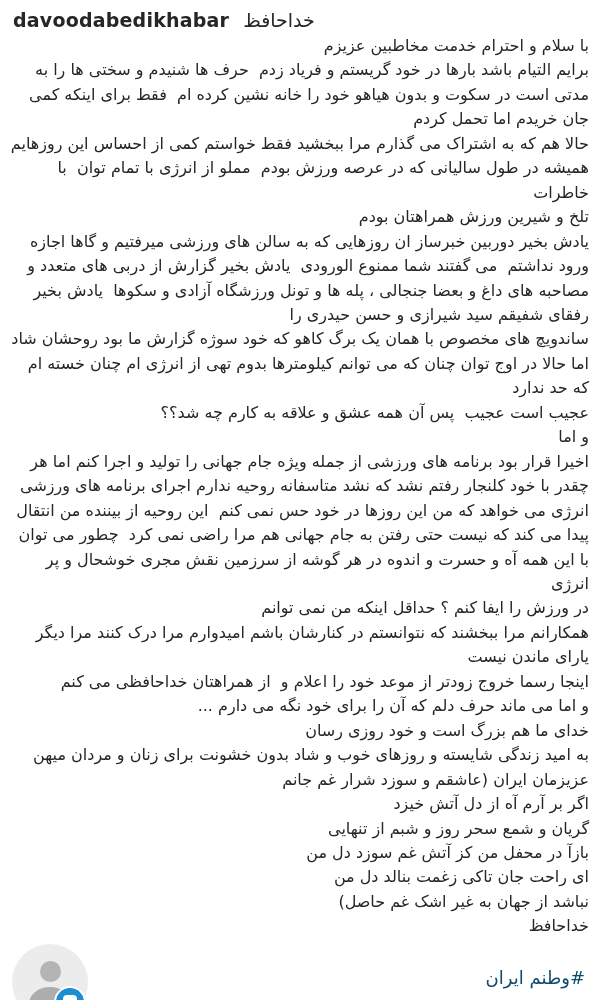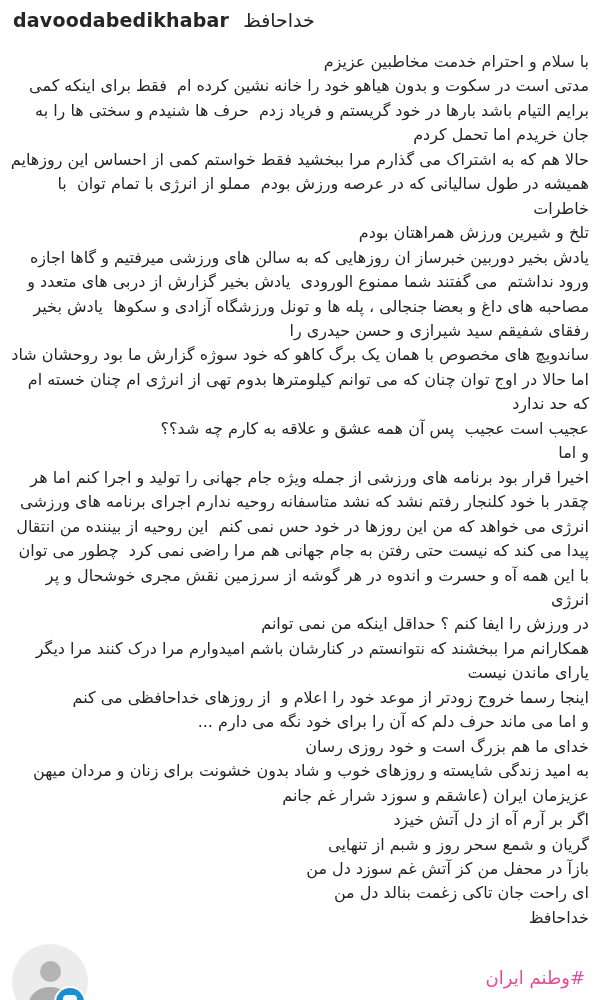--- a/index.html
+++ b/index.html
@@ -28,21 +28,20 @@
     margin-left:8px;
     font-weight:normal;
     color:#262626;
   }
   .caption{
     direction:rtl;
     text-align:right;
     padding:1px 10px 0 8px;
     font-size:16px;
     color:#262626;
-    margin-top:16px;
   }
   .cap-line{
     line-height:24.45px;
     white-space:pre-wrap;
     min-height:24.45px;
   }
   .comment-row{
     position:absolute;
     left:0;top:942px;right:0;height:58px;
   }
@@ -73,39 +72,39 @@
   .badge-inner{
     position:absolute;left:7px;top:7px;width:14px;height:10px;
     border-radius:4px;background:#ffffff;
   }
   .hashtag{
     position:absolute;
     right:14px;top:23px;
     direction:rtl;
     font-size:18px;
     line-height:26px;
-    color:#ec4899;
+    color:#0c4a6e;
     text-decoration:none;
     cursor:pointer;
   }
 </style>
 </head>
 <body>
 
 <div class="page">
 
   <div class="caption-header">
     <span class="username">davoodabedikhabar</span>
     <span class="first-word">خداحافظ</span>
   </div>
 
   <div class="caption">
       <div class="cap-line">با سلام و احترام خدمت مخاطبین عزیزم</div>
+      <div class="cap-line">برایم التیام باشد بارها در خود گریستم و فریاد زدم  حرف ها شنیدم و سختی ها را به</div>
       <div class="cap-line">مدتی است در سکوت و بدون هیاهو خود را خانه نشین کرده ام  فقط برای اینکه کمی</div>
-      <div class="cap-line">برایم التیام باشد بارها در خود گریستم و فریاد زدم  حرف ها شنیدم و سختی ها را به</div>
       <div class="cap-line">جان خریدم اما تحمل کردم</div>
       <div class="cap-line">حالا هم که به اشتراک می گذارم مرا ببخشید فقط خواستم کمی از احساس این روزهایم</div>
       <div class="cap-line">همیشه در طول سالیانی که در عرصه ورزش بودم  مملو از انرژی با تمام توان  با خاطرات</div>
       <div class="cap-line">تلخ و شیرین ورزش همراهتان بودم</div>
       <div class="cap-line">یادش بخیر دوربین خبرساز ان روزهایی که به سالن های ورزشی میرفتیم و گاها اجازه</div>
       <div class="cap-line">ورود نداشتم  می گفتند شما ممنوع الورودی  یادش بخیر گزارش از دربی های متعدد و</div>
       <div class="cap-line">مصاحبه های داغ و بعضا جنجالی ، پله ها و تونل ورزشگاه آزادی و سکوها  یادش بخیر</div>
       <div class="cap-line">رفقای شفیقم سید شیرازی و حسن حیدری را</div>
       <div class="cap-line">ساندویچ های مخصوص با همان یک برگ کاهو که خود سوژه گزارش ما بود روحشان شاد</div>
       <div class="cap-line">اما حالا در اوج توان چنان که می توانم کیلومترها بدوم تهی از انرژی ام چنان خسته ام</div>
@@ -113,29 +112,30 @@
       <div class="cap-line">عجیب است عجیب  پس آن همه عشق و علاقه به کارم چه شد؟؟</div>
       <div class="cap-line">و اما</div>
       <div class="cap-line">اخیرا قرار بود برنامه های ورزشی از جمله ویژه جام جهانی را تولید و اجرا کنم اما هر</div>
       <div class="cap-line">چقدر با خود کلنجار رفتم نشد که نشد متاسفانه روحیه ندارم اجرای برنامه های ورزشی</div>
       <div class="cap-line">انرژی می خواهد که من این روزها در خود حس نمی کنم  این روحیه از بیننده من انتقال</div>
       <div class="cap-line">پیدا می کند که نیست حتی رفتن به جام جهانی هم مرا راضی نمی کرد  چطور می توان</div>
       <div class="cap-line">با این همه آه و حسرت و اندوه در هر گوشه از سرزمین نقش مجری خوشحال و پر انرژی</div>
       <div class="cap-line">در ورزش را ایفا کنم ؟ حداقل اینکه من نمی توانم</div>
       <div class="cap-line">همکارانم مرا ببخشند که نتوانستم در کنارشان باشم امیدوارم مرا درک کنند مرا دیگر</div>
       <div class="cap-line">یارای ماندن نیست</div>
-      <div class="cap-line">اینجا رسما خروج زودتر از موعد خود را اعلام و  از روزهای خداحافظی می کنم</div>
+      <div class="cap-line">اینجا رسما خروج زودتر از موعد خود را اعلام و  از همراهتان خداحافظی می کنم</div>
       <div class="cap-line">و اما می ماند حرف دلم که آن را برای خود نگه می دارم ...</div>
       <div class="cap-line">خدای ما هم بزرگ است و خود روزی رسان</div>
       <div class="cap-line">به امید زندگی شایسته و روزهای خوب و شاد بدون خشونت برای زنان و مردان میهن</div>
       <div class="cap-line">عزیزمان ایران (عاشقم و سوزد شرار غم جانم</div>
       <div class="cap-line">اگر بر آرم آه از دل آتش خیزد</div>
       <div class="cap-line">گریان و شمع سحر روز و شبم از تنهایی</div>
       <div class="cap-line">بازآ در محفل من کز آتش غم سوزد دل من</div>
       <div class="cap-line">ای راحت جان تاکی زغمت بنالد دل من</div>
+      <div class="cap-line">نباشد از جهان به غیر اشک غم حاصل)</div>
       <div class="cap-line">خداحافظ</div>
     </div>
 
   <div class="comment-row">
     <div class="avatar-wrap">
       <div class="avatar">
         <span class="head"></span>
         <span class="torso"></span>
       </div>
       <div class="badge">

